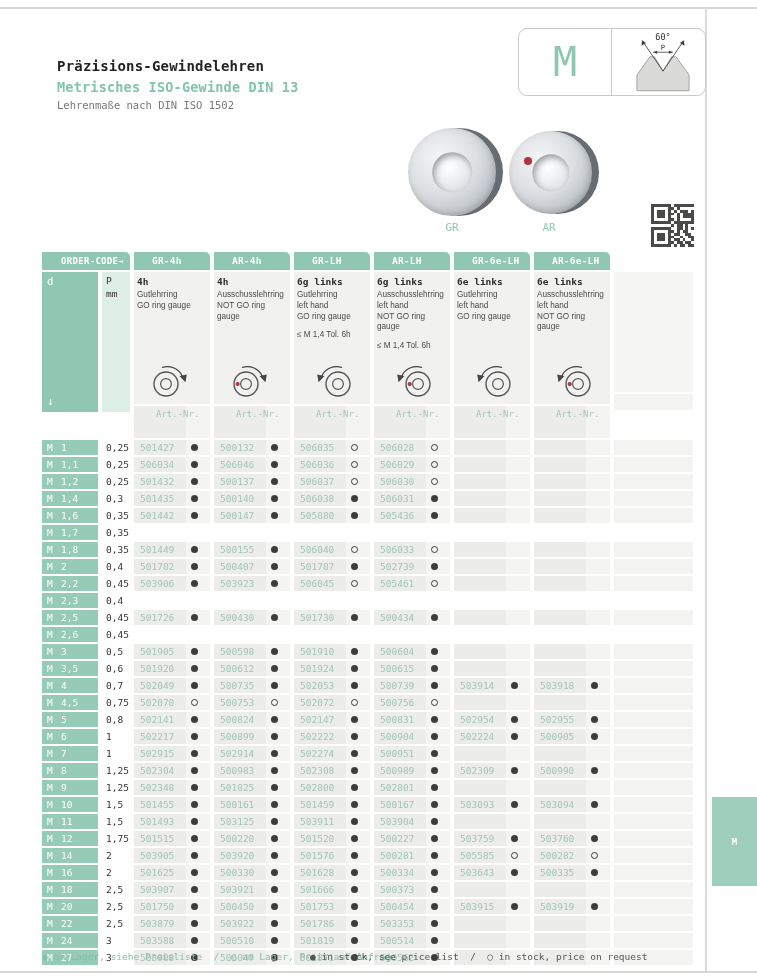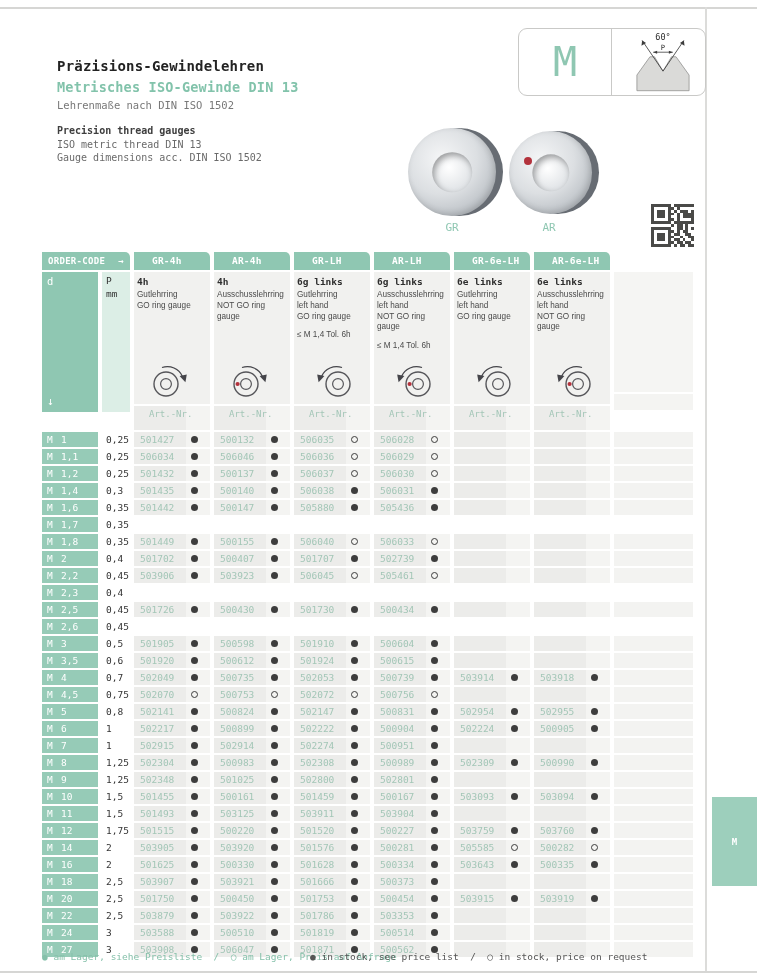--- a/index.html
+++ b/index.html
@@ -44,37 +44,37 @@
   #label-gr{left:408px}
   #label-ar{left:505px}
 
   .qr{position:absolute;left:651px;top:204px;width:43px;height:43px}
 
   
   #gauge-table{position:absolute;left:42px;top:252px;width:651px}
   .t-headrow{display:flex;gap:4px}
   .head-left{width:88px;flex:none}
   .order-bar{height:18px;background:#8fc7b2;border-radius:0 5px 0 0;color:#fff;font-size:9px;font-weight:bold;
-    line-height:18px;display:flex;justify-content:space-between;padding:0 6px;letter-spacing:.3px}
+    line-height:18px;display:flex;justify-content:flex-end;padding:0 6px;letter-spacing:.3px}
   .dp-row{display:flex;gap:4px;margin-top:2px}
   .d-cell{width:56px;height:140px;background:#8fc7b2;color:#fff;position:relative;font-size:10.5px;flex:none}
   .d-top{position:absolute;left:5px;top:3px}
   .d-bot{position:absolute;left:5px;bottom:4px;font-size:11px}
   .p-cell{width:28px;height:140px;background:#dceee6;color:#333;font-size:9.5px;
     padding:3px 0 0 4px;box-sizing:border-box;line-height:1.35;flex:none}
   .col-stack{width:76px;flex:none}
   .col-bar{height:18px;background:#8fc7b2;border-radius:0 5px 0 0;color:#fff;font-size:9.5px;font-weight:bold;
     line-height:18px;padding-left:18px;box-sizing:border-box;letter-spacing:.2px}
   .col-desc{height:132px;margin-top:2px;background:#f1f1ef;padding:4px 3px;box-sizing:border-box;position:relative}
   .col-tol{font-size:9.5px;font-weight:bold;color:#2e2e2e;margin-bottom:3px}
   .col-line{font-size:8.2px;color:#4a4a4a;line-height:1.32;font-family:"Liberation Sans",sans-serif}
   .col-note{font-size:8.2px;color:#4a4a4a;margin-top:8px;font-family:Liberation Sans, sans-serif}
   .col-icon{position:absolute;bottom:1px;left:50%;transform:translateX(-50%)}
-  .col-art{height:24px;margin-top:2px;background:linear-gradient(to right,#ececea 0,#ececea 52px,#f4f4f2 52px);
-    color:#a3c6b7;font-size:9px;line-height:16px;padding-left:15px;box-sizing:border-box}
+  .col-art{height:32px;margin-top:2px;background:linear-gradient(to right,#ececea 0,#ececea 52px,#f4f4f2 52px);
+    color:#a3c6b7;font-size:9px;line-height:16px;padding-left:22px;box-sizing:border-box}
   .trail-stack{width:79px;flex:none}
   .trail-desc{height:120px;margin-top:20px;background:#f5f5f3}
   .trail-art{height:16px;margin-top:2px;background:#f4f4f2}
 
   .t-row{display:flex;gap:4px;margin-top:2px;height:15px}
   .lab{width:56px;flex:none;background:#96cbb7;color:#fff;font-size:9.5px;line-height:15px;position:relative}
   .lab .mpre{position:absolute;left:5px}
   .lab .msz{position:absolute;left:19px}
   .pv{width:28px;flex:none;font-size:9.5px;color:#333;line-height:15px;padding-left:4px;box-sizing:border-box}
   .cell{width:76px;flex:none;position:relative;
@@ -97,25 +97,20 @@
 <body>
 
 <div class="edge-top"></div>
 <div class="edge-right"></div>
 <div class="edge-bottom"></div>
 
 <div class="hdr">
   <div class="title-de">Präzisions-Gewindelehren</div>
   <div class="sub-de">Metrisches ISO-Gewinde DIN 13</div>
   <div class="note-de">Lehrenmaße nach DIN ISO 1502</div>
-  <div class="en-block">
-    <div class="title-en">Precision thread gauges</div>
-    <div class="sub-en">ISO metric thread DIN 13</div>
-    <div class="note-en">Gauge dimensions acc. DIN ISO 1502</div>
-  </div>
 </div>
 
 <div class="badge">
   <div class="badge-left">
     <div class="badge-letter">M</div>
   </div>
   <div class="badge-right">
     <svg width="84" height="60" viewBox="0 0 124 92">
       <polygon points="22,90 22,66 42,38 49,38 62,60 75,38 82,38 102,66 102,90" fill="#dadad8" stroke="#90908e" stroke-width="1.2"></polygon>
       <line x1="62" y1="60" x2="30" y2="13" stroke="#3c3c3c" stroke-width="1.3"></line>

